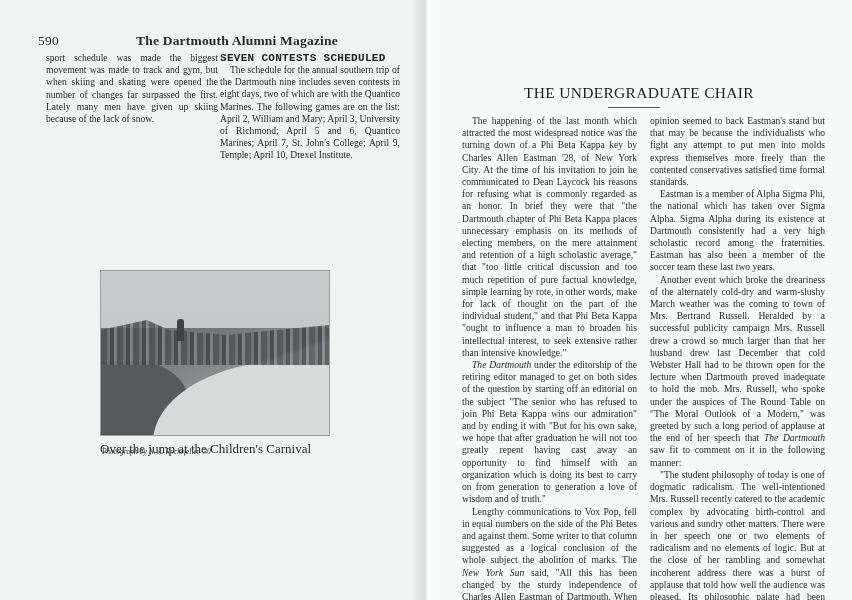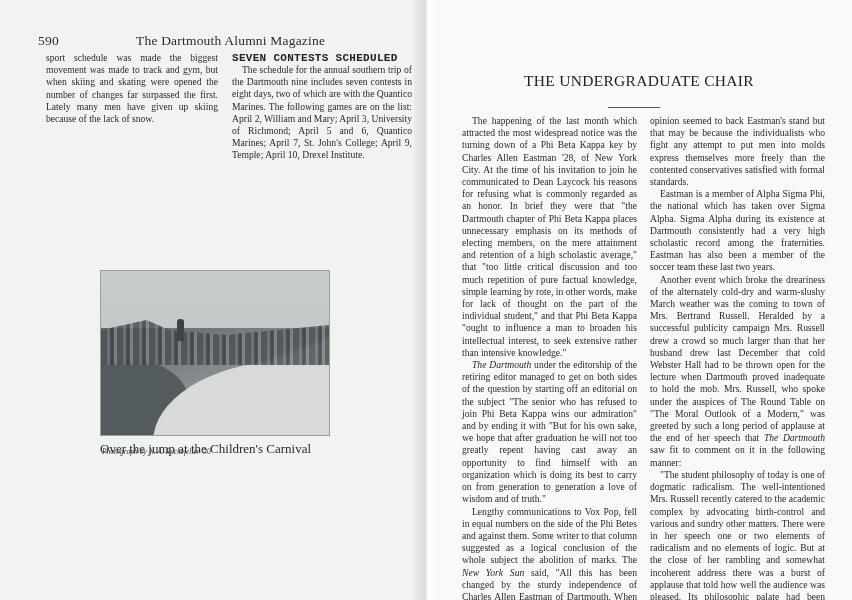--- a/index.html
+++ b/index.html
@@ -17,30 +17,30 @@
   .page-right { left: 426px; width: 426px; background: #f8f9f9; }
   .gutter {
     position: absolute; left: 414px; top: 0; width: 24px; height: 600px;
     background: linear-gradient(to right, #e9ecec, #d9dddd 45%, #fdfdfd 60%, #f8f9f9);
   }
   .running-head {
     position: absolute; top: 33px; left: 38px; width: 362px;
     font-size: 13.5px; letter-spacing: 0.2px;
   }
   .running-head .pnum { position: absolute; left: 0; }
-  .running-head .mag { position: absolute; left: 98px; font-weight: normal; }
+  .running-head .mag { position: absolute; left: 98px; font-weight: bold; }
   .col {
     position: absolute;
     font-size: 9.6px; line-height: 12.2px;
     text-align: justify;
   }
   .col p { margin: 0; text-indent: 10px; }
   .col p.noindent { text-indent: 0; }
   .left-col1 { left: 38px; top: 52px; width: 172px; margin-left: 8px; }
-  .left-col2 { left: 220px; top: 52px; width: 180px; margin-left: 12px; }
+  .left-col2 { left: 220px; top: 52px; width: 180px; }
   .headline {
     font-family: "Liberation Mono", "DejaVu Sans Mono", monospace;
     font-weight: bold; font-size: 11px; line-height: 12px; letter-spacing: 0.3px;
     color: #222;
   }
   .headline .l2 { display: block; text-align: right; }
   .photo-wrap {
     position: absolute; left: 100px; top: 270px; width: 228px; height: 164px;
     border: 1px solid #9aa0a0;
     background:
@@ -71,21 +71,21 @@
   }
   .caption {
     position: absolute; left: 100px; top: 441px; width: 230px;
     font-size: 13px;
   }
   .credit {
     position: absolute; left: 102px; top: 447px;
     font-size: 7.5px; font-style: italic; color: #3a3a3a;
   }
   .chapter-title {
-    position: absolute; left: 426px; top: 72px; width: 426px;
+    position: absolute; left: 426px; top: 84px; width: 426px;
     text-align: center; font-size: 15.5px; letter-spacing: 0.3px; color: #1e1e1e;
   }
   .title-rule {
     position: absolute; left: 608px; top: 107px; width: 52px; height: 1px; background: #555;
   }
   .right-col1 { left: 462px; top: 115px; width: 175px; }
   .right-col2 { left: 650px; top: 115px; width: 175px; }
   em { }
 </style>
 </head>
@@ -123,18 +123,18 @@
 <div class="chapter-title">THE UNDERGRADUATE CHAIR</div>
 <div class="title-rule"></div>
 
 <div class="col right-col1">
   <p>The happening of the last month which attracted the most widespread notice was the turning down of a Phi Beta Kappa key by Charles Allen Eastman '28, of New York City. At the time of his invitation to join he communicated to Dean Laycock his reasons for refusing what is commonly regarded as an honor. In brief they were that "the Dartmouth chapter of Phi Beta Kappa places unnecessary emphasis on its methods of electing members, on the mere attainment and retention of a high scholastic average," that "too little critical discussion and too much repetition of pure factual knowledge, simple learning by rote, in other words, make for lack of thought on the part of the individual student," and that Phi Beta Kappa "ought to influence a man to broaden his intellectual interest, to seek extensive rather than intensive knowledge."</p>
   <p><em>The Dartmouth</em><span> under the editorship of the retiring editor managed to get on both sides of the question by starting off an editorial on the subject "The senior who has refused to join Phi Beta Kappa wins our admiration" and by ending it with "But for his own sake, we hope that after graduation he will not too greatly repent having cast away an opportunity to find himself with an organization which is doing its best to carry on from generation to generation a love of wisdom and of truth."</span></p>
   <p><span>Lengthy communications to Vox Pop, fell in equal numbers on the side of the Phi Betes and against them. Some writer to that column suggested as a logical conclusion of the whole subject the abolition of marks. The </span><em>New York Sun</em><span> said, "All this has been changed by the sturdy independence of Charles Allen Eastman of Dartmouth. When they tried to give him one of their dinky old keys he proudly sent word that he considered scholarship marks as greatly overemphasized in college; that he does not consider it an honor to belong to Phi Beta Kappa. Brethren of the non-Phi Beta Kappa ranks will ever revere his name." Campus</span></p>
 </div>
 
 <div class="col right-col2">
-  <p class="noindent">opinion seemed to back Eastman's stand but that may be because the individualists who fight any attempt to put men into molds express themselves more freely than the contented conservatives satisfied with formal standards.</p>
+  <p class="noindent">opinion seemed to back Eastman's stand but that may be because the individualists who fight any attempt to put men into molds express themselves more freely than the contented conservatives satisfied time formal standards.</p>
   <p>Eastman is a member of Alpha Sigma Phi, the national which has taken over Sigma Alpha. Sigma Alpha during its existence at Dartmouth consistently had a very high scholastic record among the fraternities. Eastman has also been a member of the soccer team these last two years.</p>
   <p><span>Another event which broke the dreariness of the alternately cold-dry and warm-slushy March weather was the coming to town of Mrs. Bertrand Russell. Heralded by a successful publicity campaign Mrs. Russell drew a crowd so much larger than that her husband drew last December that cold Webster Hall had to be thrown open for the lecture when Dartmouth proved inadequate to hold the mob. Mrs. Russell, who spoke under the auspices of The Round Table on "The Moral Outlook of a Modern," was greeted by such a long period of applause at the end of her speech that </span><em>The Dartmouth</em><span> saw fit to comment on it in the following manner:</span></p>
   <p>"The student philosophy of today is one of dogmatic radicalism. The well-intentioned Mrs. Russell recently catered to the academic complex by advocating birth-control and various and sundry other matters. There were in her speech one or two elements of radicalism and no elements of logic. But at the close of her rambling and somewhat incoherent address there was a burst of applause that told how well the audience was pleased. Its philosophic palate had been philandered, its intellectual corposity had been caressed.</p>
 
 </div>
 
 </body></html>

